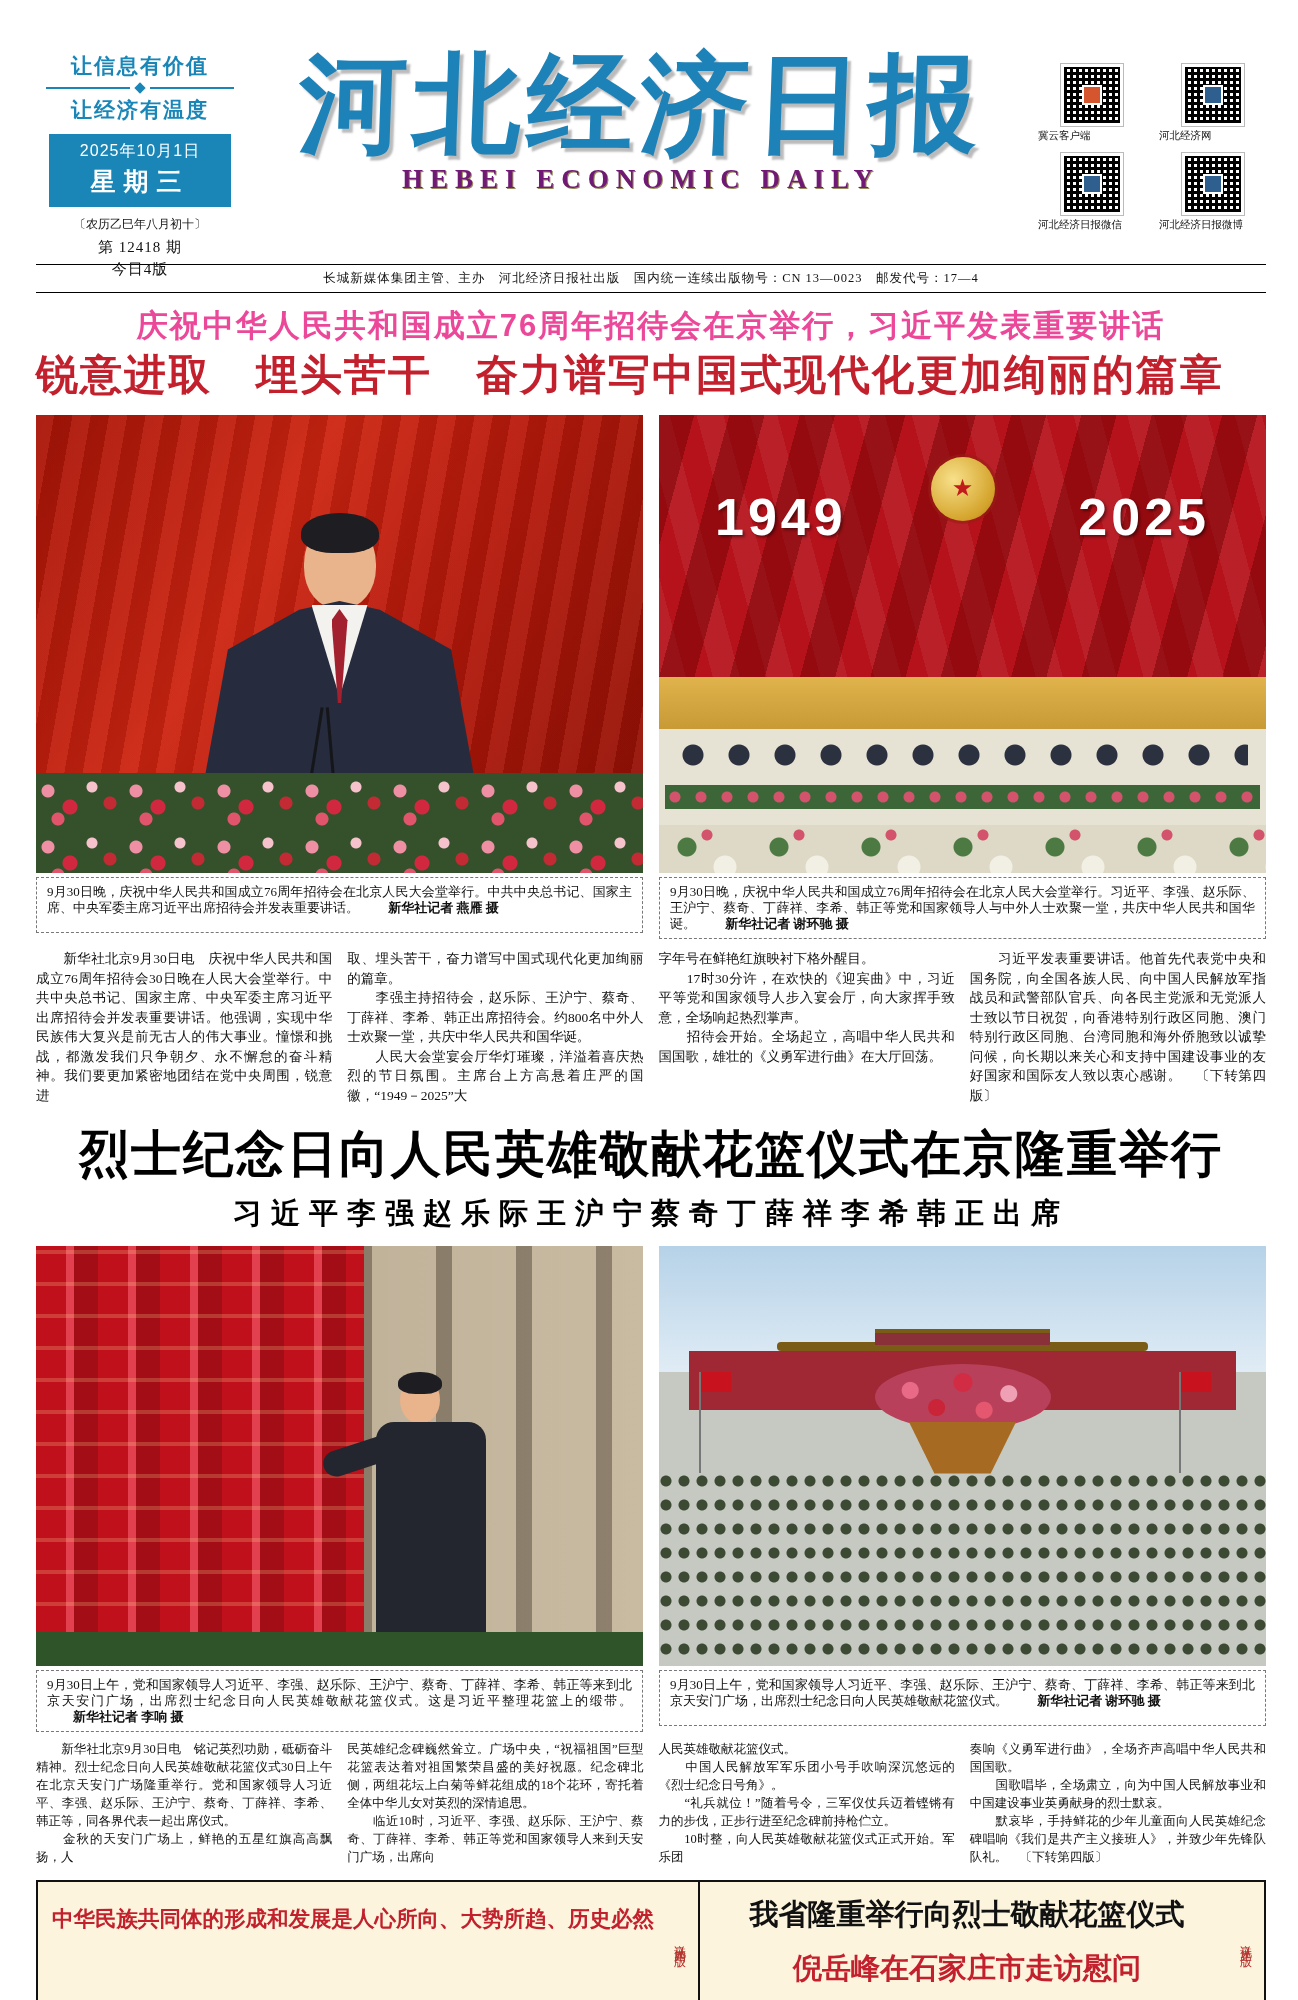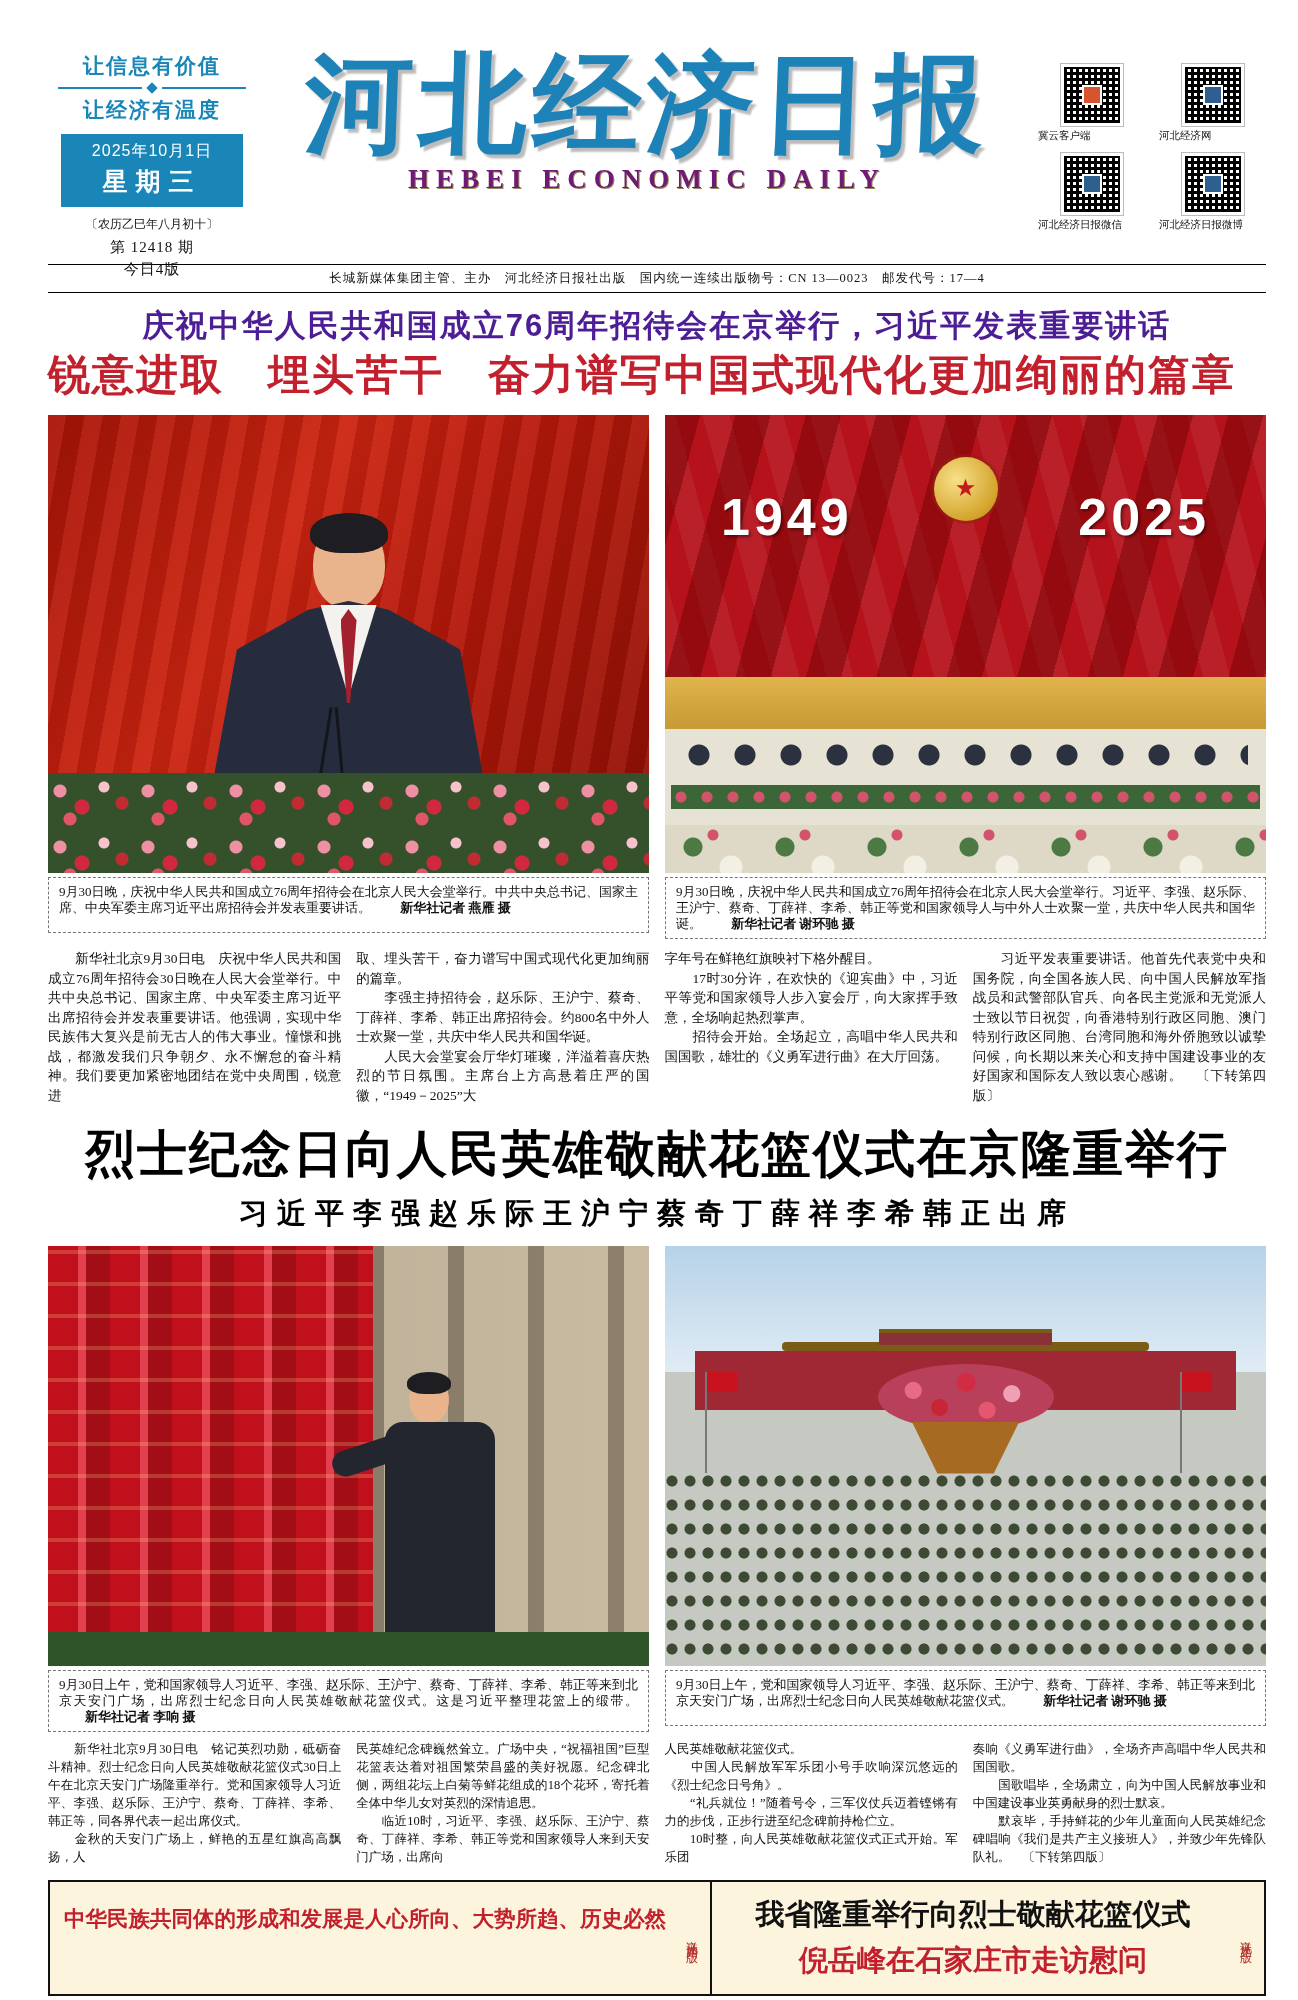--- a/index.html
+++ b/index.html
@@ -1,18 +1,18 @@
 <!DOCTYPE html>
 <html><head>
 <meta charset="utf-8">
 <style>
   * { margin:0; padding:0; box-sizing:border-box; }
   html,body { background:#ffffff; }
   body { width:1298px; font-family:"Liberation Serif", serif; color:#111; }
-  .page { position:relative; width:1298px; height:2000px; overflow:hidden; background:#fff; padding:26px 32px 0 48px; }
+  .page { position:relative; width:1298px; height:2000px; overflow:hidden; background:#fff; padding:26px 32px 0 36px; }
 
   
   .header { display:flex; align-items:flex-start; height:218px; }
   .header-left { width:208px; text-align:center; padding-top:26px; }
   .slogan { color:#1a86b8; font-weight:bold; font-size:21px; letter-spacing:2px; font-family:"Liberation Sans",sans-serif; }
   .slogan-divider { display:flex; align-items:center; margin:4px 10px; }
   .slogan-divider .rule { flex:1; height:2px; background:#1a86b8; }
   .slogan-divider .diamond { width:8px; height:8px; background:#1a86b8; transform:rotate(45deg); margin:0 6px; }
   .date-box { margin:10px auto 0 auto; width:182px; background:#1a86b8; color:#fff; padding:7px 0 9px 0; font-family:"Liberation Sans",sans-serif; }
   .date-box .date-line { font-size:16px; letter-spacing:1px; }
@@ -29,21 +29,21 @@
   .qr-item { text-align:left;font-family:Liberation Serif, serif; }
   .qr-code { width:62px; height:62px; margin:0 auto; border:3px solid #fff; outline:1px solid #bbb; position:relative;
     background-image:repeating-linear-gradient(0deg,#000 0 3px,transparent 3px 6px),repeating-linear-gradient(90deg,#000 0 3px,#fff 3px 6px); }
   .qr-code::after { content:""; position:absolute; left:50%; top:50%; width:16px; height:16px; transform:translate(-50%,-50%); background:#2e5f8f; border:2px solid #fff; }
   .qr-code.qr-orange::after { background:#d4552e; }
   .qr-label { margin-top:3px; font-size:10.5px; white-space:nowrap; }
 
   .publisher-bar { margin-top:20px; border-top:1.5px solid #000; border-bottom:1px solid #000; text-align:center; font-size:12.5px; padding:5px 0; letter-spacing:1px; }
 
   
-  .kicker { margin-top:12px; text-align:center; color:#4c1d95; font-family:"Liberation Sans",sans-serif; font-weight:bold; font-size:31px; letter-spacing:2px; white-space:nowrap; }
+  .kicker { margin-top:12px; text-align:center; color:#ec4899; font-family:"Liberation Sans",sans-serif; font-weight:bold; font-size:31px; letter-spacing:2px; white-space:nowrap; }
   .main-headline { text-align:left; color:#c2202c; font-family:"Liberation Sans",sans-serif; font-weight:900; font-size:42px; letter-spacing:2px; white-space:nowrap; }
 
   
   .photo-row { display:flex; gap:16px; margin-top:12px; }
   .photo-block { flex:1; min-width:0; }
   .photo { position:relative; height:458px; overflow:hidden; background:#999; }
   .photo-row.second .photo { height:420px; }
   .caption { border:1px dashed #777; margin-top:4px; padding:6px 10px; font-size:13px; line-height:16px; text-align:justify; min-height:56px; }
   .caption .credit { white-space:nowrap; margin-left:26px; font-weight:bold; }
 
@@ -124,21 +124,21 @@
 
   
   .banner-row { display:flex; margin-top:12px; border:2px solid #111; background:#fcf4dd; }
   .banner { flex:1; position:relative; text-align:center; padding:13px 44px 13px 14px; }
   .banner + .banner { border-left:2px solid #111; }
   .banner-kicker { font-family:"Liberation Sans",sans-serif; font-weight:bold; font-size:23px; color:#111; letter-spacing:1px; white-space:nowrap; }
   .banner-headline { font-family:"Liberation Sans",sans-serif; font-weight:900; white-space:nowrap; }
   .banner-headline.red { color:#c2202c; }
   .banner.left-b .banner-headline { font-size:21.5px; margin-top:9px; }
   .banner.right-b .banner-headline { font-size:29px; }
-  .banner.right-b .banner-headline + .banner-headline { margin-top:6px; }
+  .banner.right-b .banner-headline + .banner-headline { margin-top:14px; }
   .see-note { position:absolute; right:10px; top:50%; transform:translateY(-50%); writing-mode:vertical-rl; font-size:12px; color:#b3322e; letter-spacing:3px; }
 </style>
 </head>
 <body>
 
 <div class="page">
 
   <div class="header">
     <div class="header-left">
       <div class="slogan">

